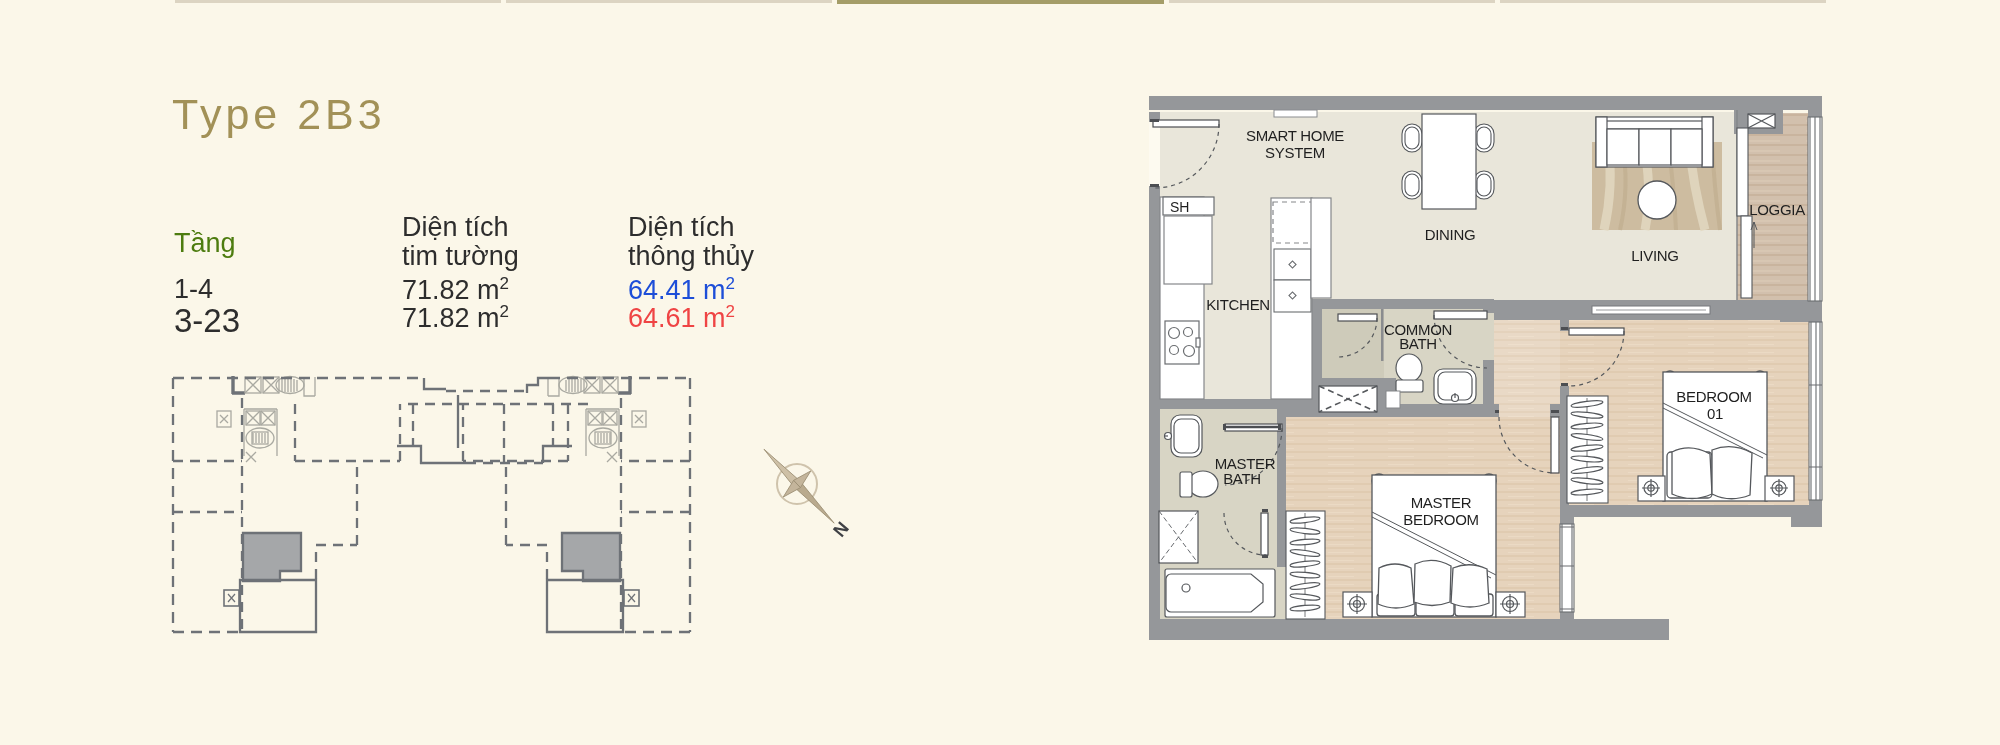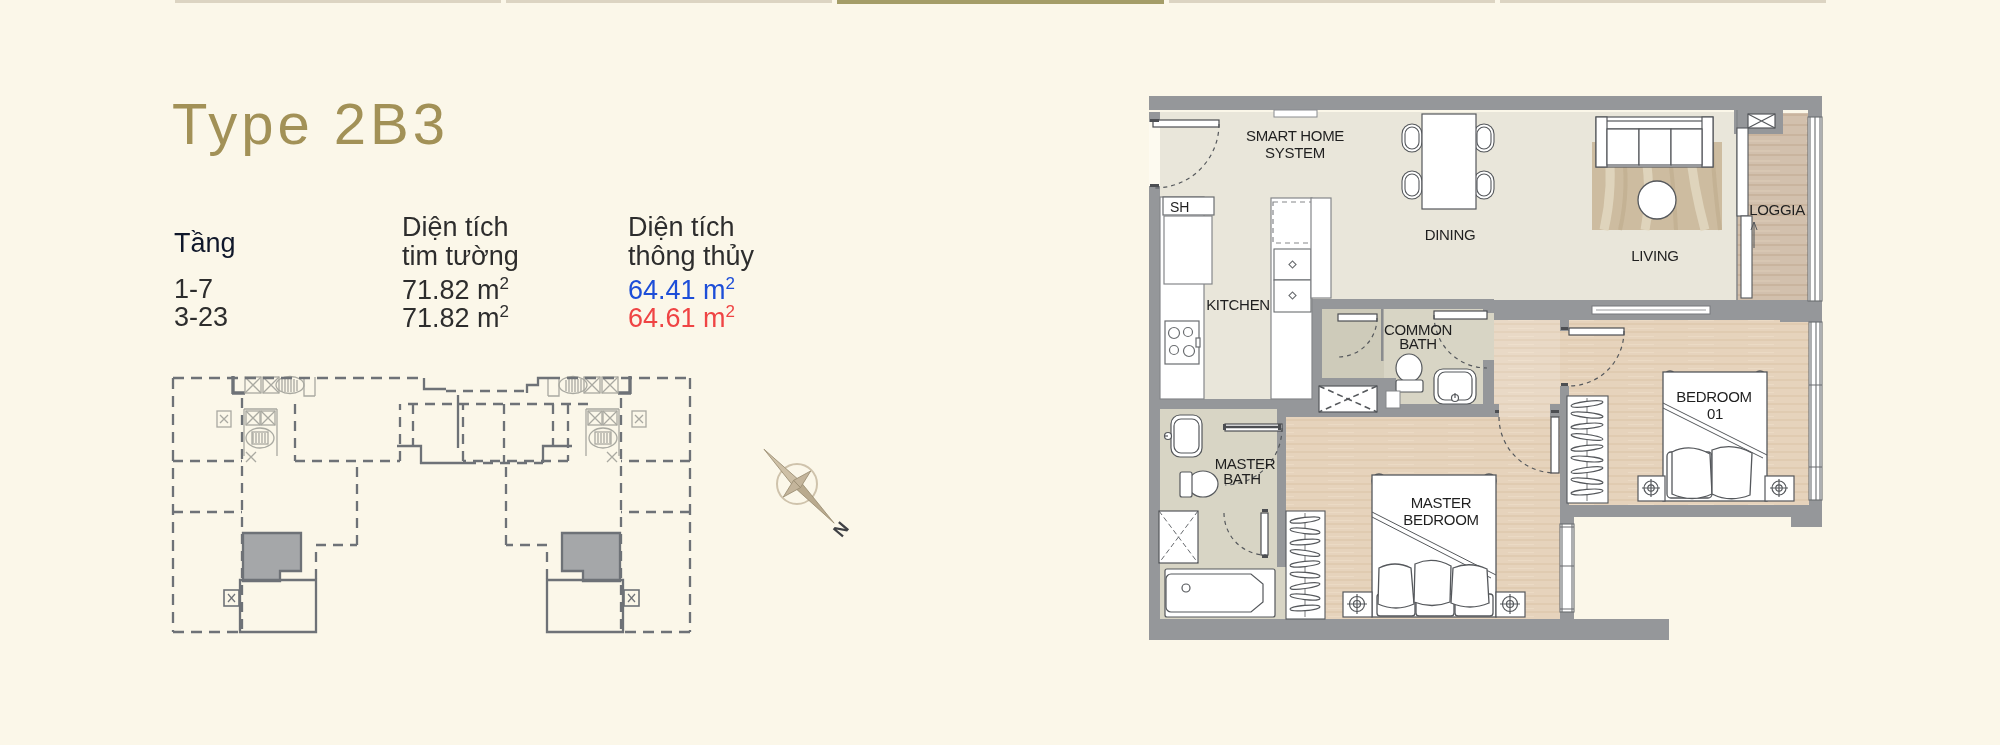--- a/index.html
+++ b/index.html
@@ -8,33 +8,33 @@
 </head>
 <body>
 
 <div class="abs" style="left:175px;top:0;width:326px;height:3px;background:#dcd4c2"></div>
 <div class="abs" style="left:506px;top:0;width:326px;height:3px;background:#dcd4c2"></div>
 
 <div class="abs" style="left:837px;top:0;width:327px;height:4px;background:#a49d68"></div>
 <div class="abs" style="left:1169px;top:0;width:326px;height:3px;background:#dcd4c2"></div>
 <div class="abs" style="left:1500px;top:0;width:326px;height:3px;background:#dcd4c2"></div>
 
-<div class="abs" id="title" style="left:172px;top:90px;font-size:58px;color:#a29157;letter-spacing:4px">Type 2B3</div>
-
-<div class="abs" style="left:174px;top:228px;font-size:27px;color:#0f172a">Tầng</div>
+<div class="abs" id="title" style="left:172px;top:90px;font-size:43px;color:#a29157;letter-spacing:4px">Type 2B3</div>
+
+<div class="abs" style="left:174px;top:228px;font-size:27px;color:#4d7c0f">Tầng</div>
 
 <div class="abs" style="left:402px;top:213px;font-size:27px;color:#2d2d2d;line-height:29px">Diện tích<br>tim tường</div>
 
 <div class="abs" style="left:628px;top:213px;font-size:27px;color:#2d2d2d;line-height:29px">Diện tích<br>thông thủy</div>
 
-<div class="abs" style="left:174px;top:274px;font-size:27px;color:#2d2d2d">1-7</div>
+<div class="abs" style="left:174px;top:274px;font-size:27px;color:#2d2d2d">1-4</div>
 <div class="abs" style="left:402px;top:274px;font-size:27px;color:#2d2d2d">71.82 m<sup style="font-size:17px">2</sup></div>
 <div class="abs" style="left:628px;top:274px;font-size:27px;color:#1d4ed8">64.41 m<sup style="font-size:17px">2</sup></div>
 
-<div class="abs" style="left:174px;top:302px;font-size:27px;color:#2d2d2d">3-23</div>
+<div class="abs" style="left:174px;top:302px;font-size:33px;color:#2d2d2d">3-23</div>
 <div class="abs" style="left:402px;top:302px;font-size:27px;color:#2d2d2d">71.82 m<sup style="font-size:17px">2</sup></div>
 <div class="abs" style="left:628px;top:302px;font-size:27px;color:#ef4444">64.61 m<sup style="font-size:17px">2</sup></div>
 
 <svg class="abs" style="left:160px;top:365px" width="545" height="275" viewBox="160 365 545 275" fill="none">
 <g stroke="#6e7277" stroke-width="2.3">
 
 <g id="wingL">
   <path d="M 173,378 V 632 M 173,632 H 240" stroke-dasharray="11 7"></path>
   <path d="M 233,376 V 394 M 232,393 H 245" stroke-width="3.4"></path>
 

